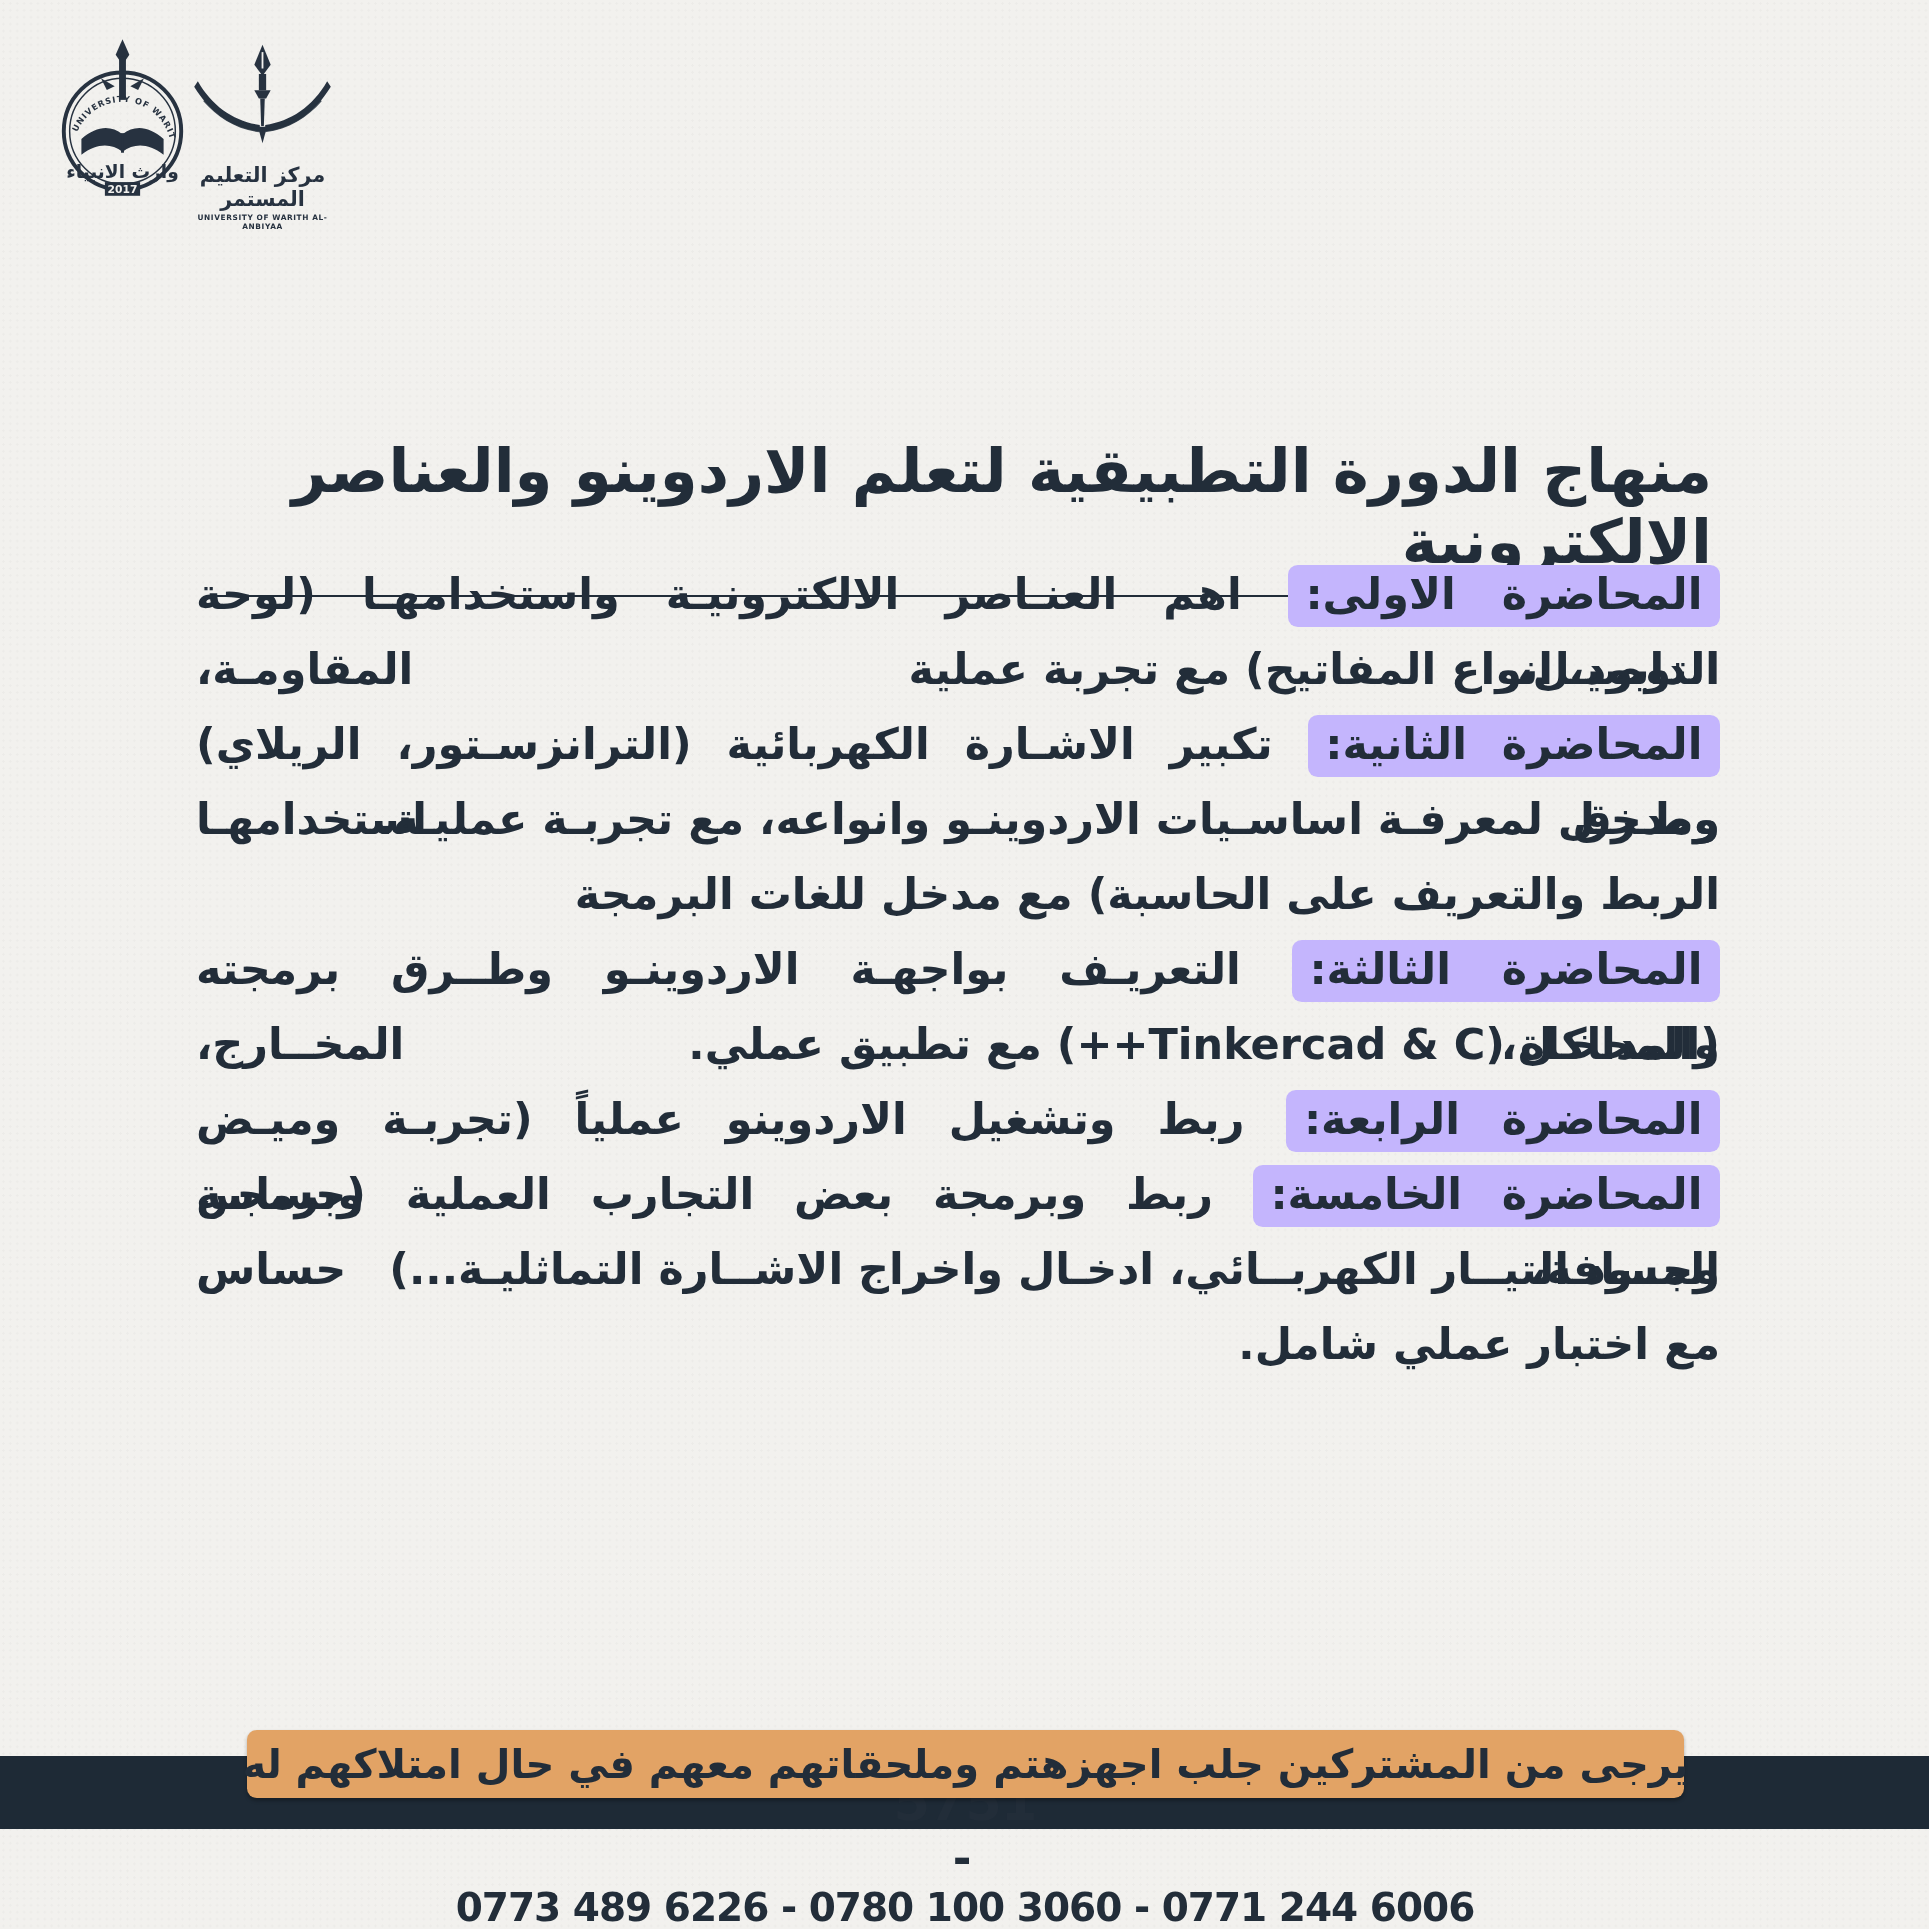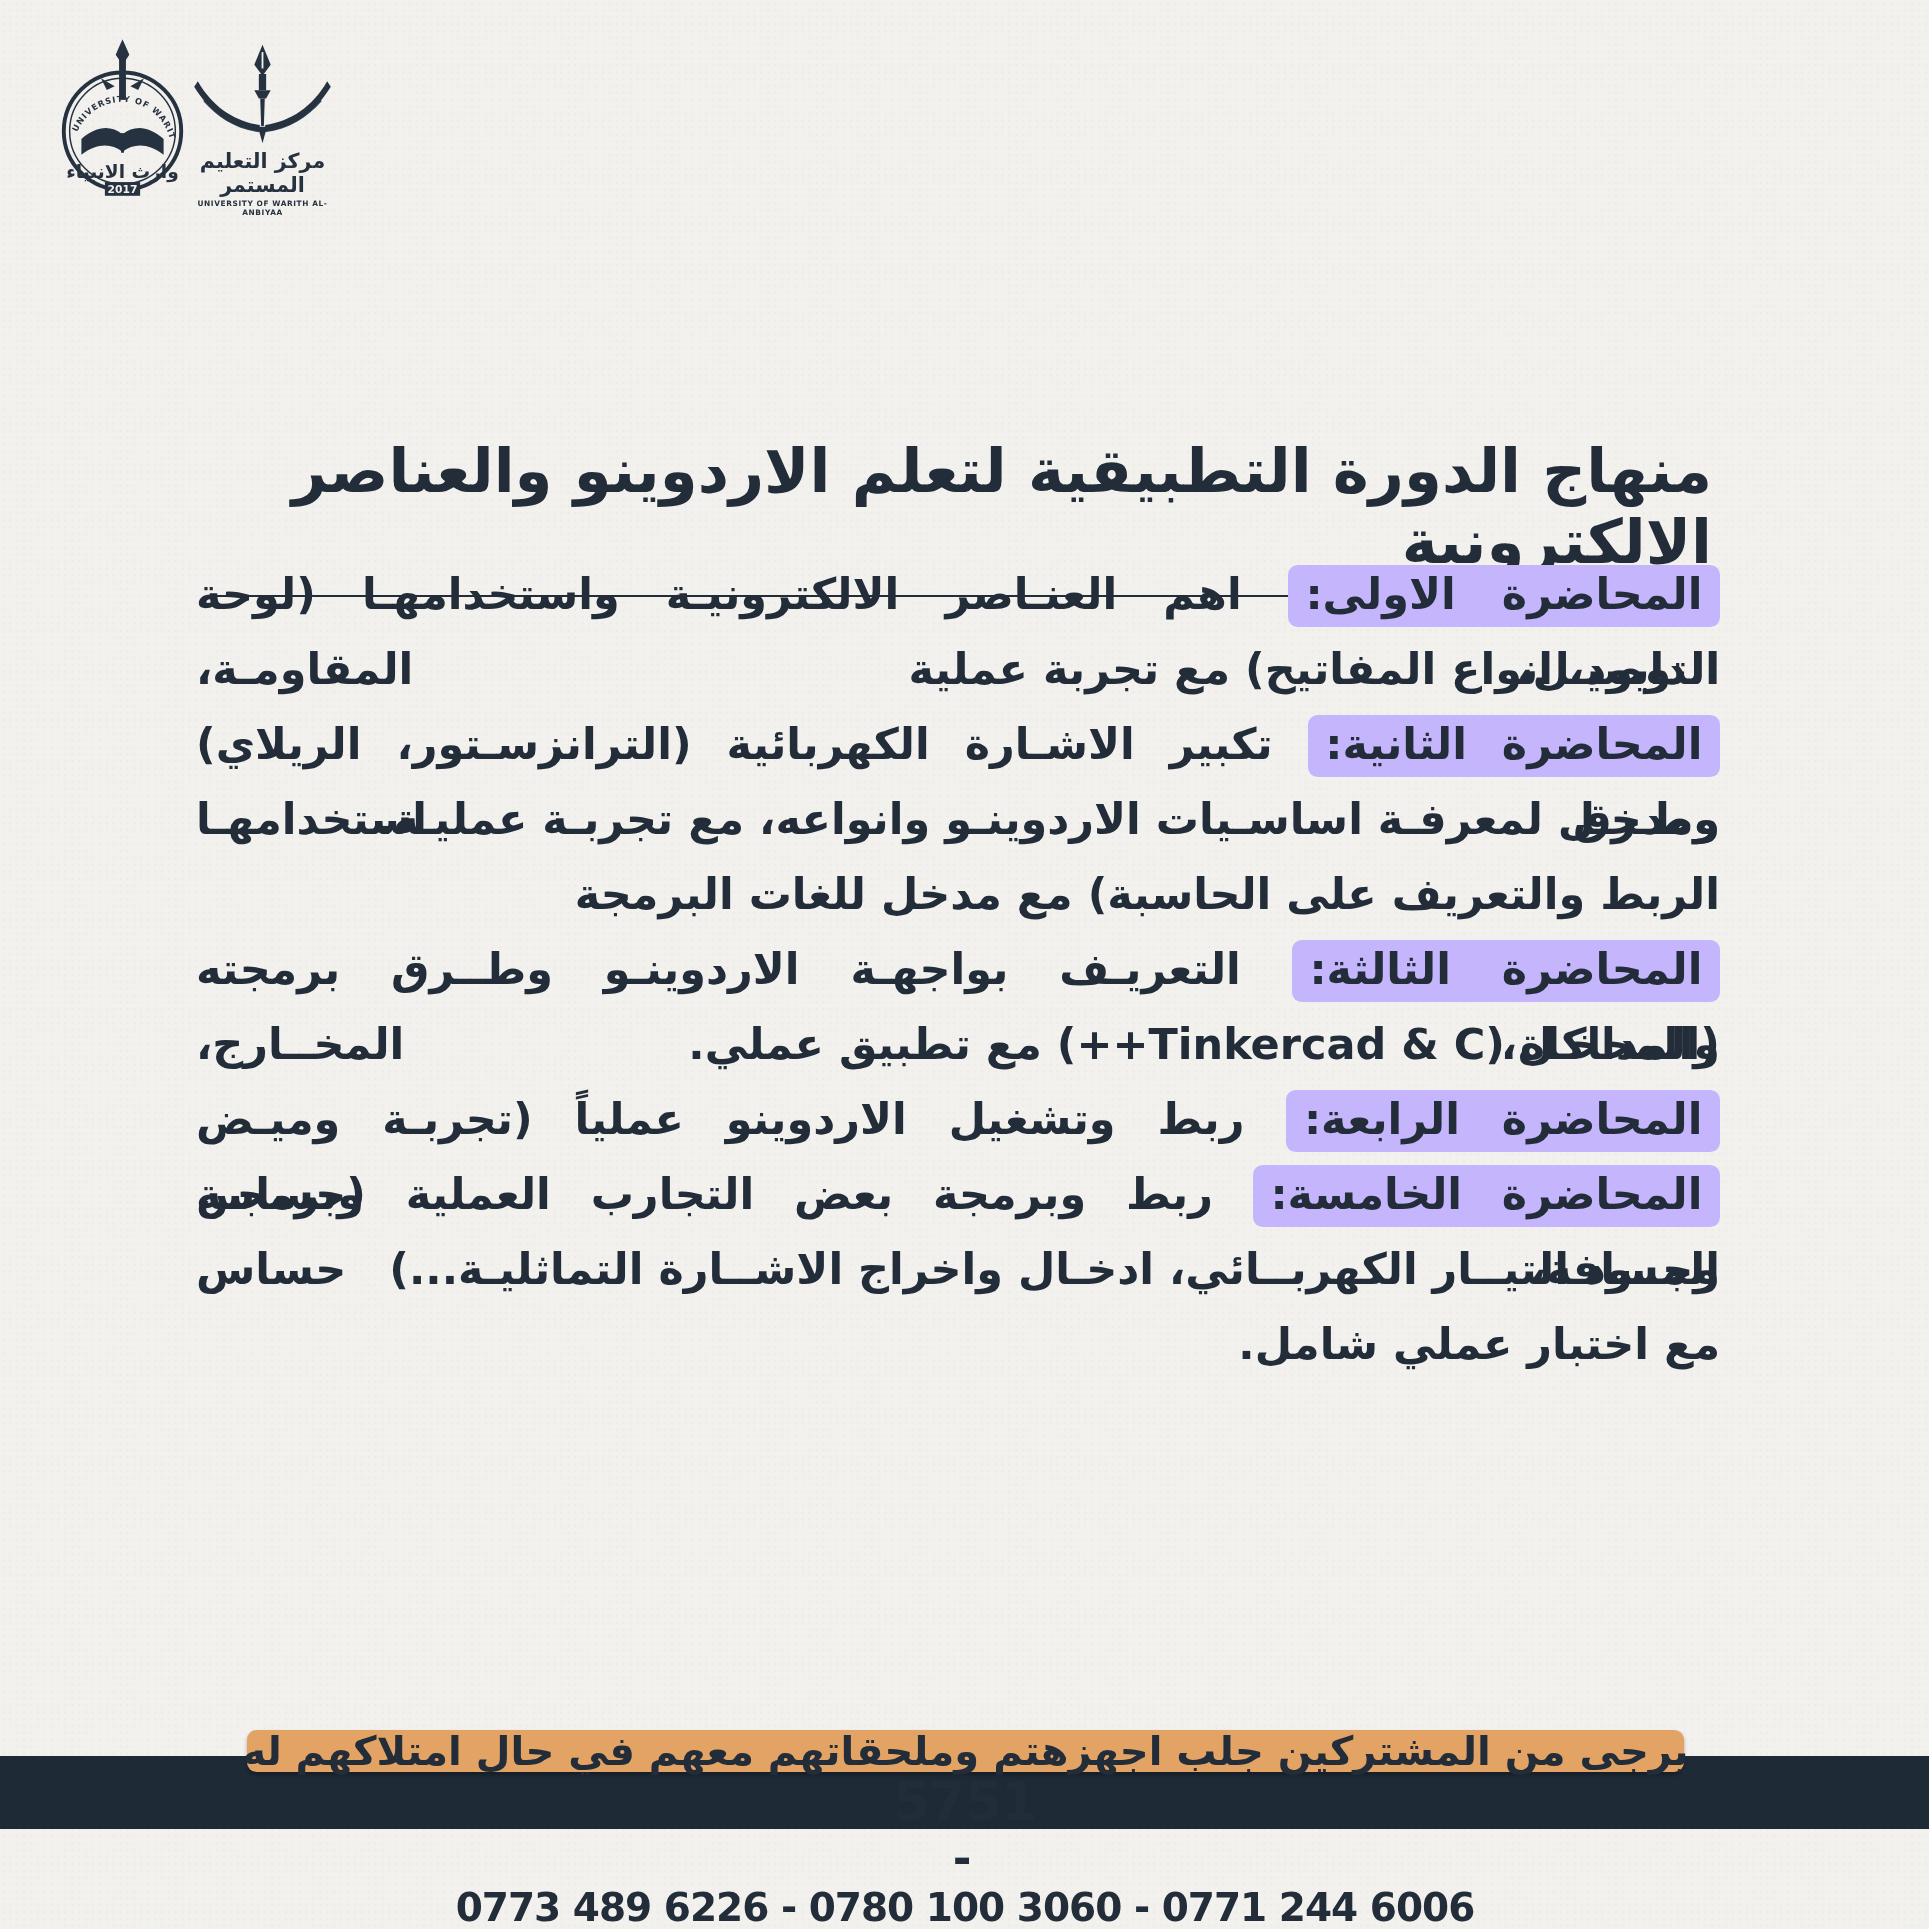--- a/index.html
+++ b/index.html
@@ -9,36 +9,36 @@
     font-family:"DejaVu Sans","Liberation Sans",sans-serif;
   }
   .page::before{
     content:"";position:absolute;inset:0;pointer-events:none;
     background-image:radial-gradient(rgba(0,0,0,0.025) 1px, transparent 1.2px);
     background-size:6.9px 6.9px;
   }
   
   .logo-seal{position:absolute;left:54px;top:35px;width:137px;height:165px;}
   .logo-center{position:absolute;left:186px;top:43px;width:153px;text-align:center;color:#273240;}
-  .logo-center .ar{font-size:20.6px;font-weight:bold;margin-top:0;direction:rtl;}
+  .logo-center .ar{font-size:20.6px;font-weight:bold;margin-top:14px;direction:rtl;}
   .logo-center .en{font-size:7.4px;font-weight:bold;letter-spacing:0.6px;margin-top:2px;}
   
   .title-wrap{position:absolute;top:427px;left:208px;right:210px;direction:rtl;}
   .title{margin:8px;font-size:61px;font-weight:bold;text-align:right;letter-spacing:-1px;}
   .rule{margin-top:17.6px;border-top:2.9px solid #222d39;height:0;}
   
   .lectures{position:absolute;top:557px;left:196px;right:210px;direction:rtl;}
   .ln{height:75px;line-height:75px;font-size:43px;font-weight:bold;}
   .ln.first{text-align:justify;text-align-last:justify;}
   .ln.cont{text-align:right;}
   .hl{background:#c4b5fd;border-radius:9.8px;padding:3.9px 17.6px 7.8px;}
   
   .band{position:absolute;top:1756px;left:0;width:100%;height:73px;background:#1e2a36;}
   .notice{
-    position:absolute;top:1730px;left:247px;width:1437px;height:42px;z-index:2;
+    position:absolute;top:1730px;left:247px;width:1437px;height:68px;z-index:2;
     background:#e2a365;border-radius:9.8px;box-shadow:0 2.9px 3.9px rgba(0,0,0,.28);
     display:flex;align-items:center;justify-content:center;
     direction:rtl;font-size:40px;font-weight:bold;color:#222d39;white-space:nowrap;
   }
   
   .contact{
     position:absolute;top:1852px;left:0;width:100%;height:69px;
     display:flex;align-items:center;justify-content:center;direction:ltr;color:#222d39;flex-direction:column;
   }
   .contact .phone-ic{width:45px;height:45px;margin-right:19.6px;}

